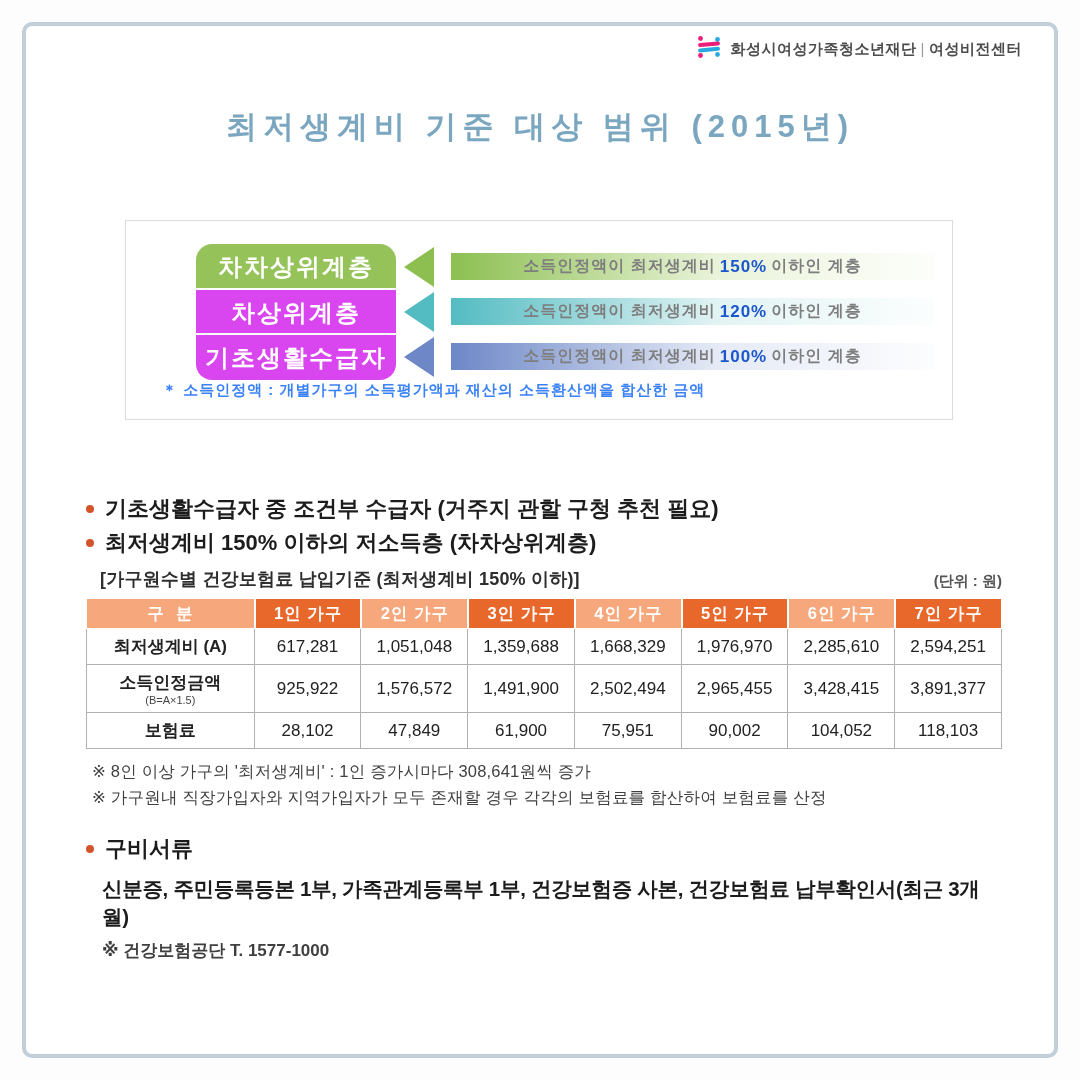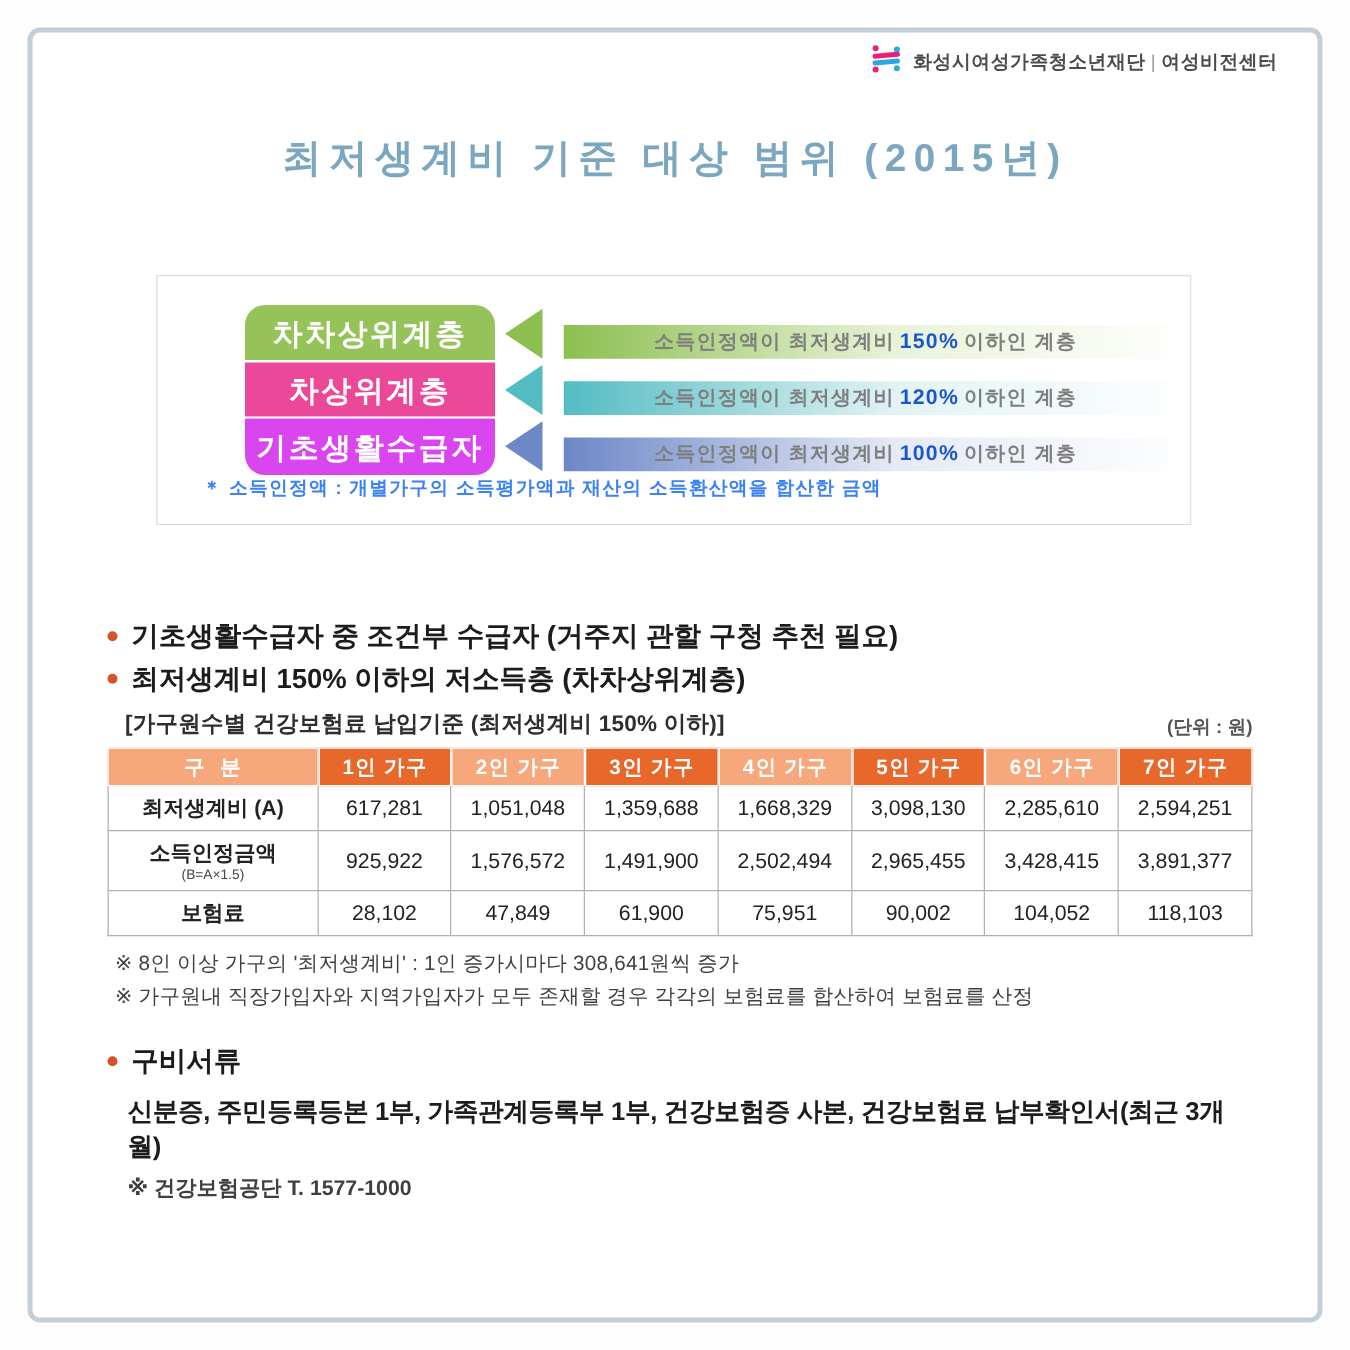--- a/index.html
+++ b/index.html
@@ -32,23 +32,23 @@
     border:1px solid #dcdcdc;background:#fff;
   }
   .tier-rows{position:absolute;left:70px;top:23px;right:18px;}
   .tier-row{display:flex;align-items:center;height:45px;}
   .tier-label{
     width:200px;height:45px;flex:0 0 200px;
     display:flex;align-items:center;justify-content:center;
     color:#fff;font-size:24px;font-weight:bold;letter-spacing:2px;
   }
   .tier-row:nth-child(1) .tier-label{background:#95c35a;border-radius:16px 16px 0 0;}
-  .tier-row:nth-child(2) .tier-label{background:#ec4899;border-top:2px solid #fff;}
+  .tier-row:nth-child(2) .tier-label{background:#d946ef;border-top:2px solid #fff;}
   .tier-row:nth-child(3) .tier-label{background:#d946ef;border-top:2px solid #fff;border-radius:0 0 16px 16px;}
-  .tier-arrow{flex:1;display:flex;align-items:flex-end;margin-left:8px;gap:17px;}
+  .tier-arrow{flex:1;display:flex;align-items:center;margin-left:8px;gap:17px;}
   .arrow-head{width:0;height:0;border-top:20px solid transparent;border-bottom:20px solid transparent;}
   .arrow-bar{
     flex:1;height:27px;display:flex;align-items:center;justify-content:center;
     font-size:16px;font-weight:bold;color:#7e7e7e;letter-spacing:1px;white-space:pre;
   }
   .pct{color:#1b57cc;font-size:17px;margin:0 4px;}
   .tier-row:nth-child(1) .arrow-head{border-right:30px solid #8cbf50;}
   .tier-row:nth-child(1) .arrow-bar{background:linear-gradient(90deg,#8cbf50 0%,#e9f3d9 55%,#fdfefb 100%);}
   .tier-row:nth-child(2) .arrow-head{border-right:30px solid #53bcc2;}
   .tier-row:nth-child(2) .arrow-bar{background:linear-gradient(90deg,#53bcc2 0%,#e2f3f4 55%,#fcfefe 100%);}
@@ -169,21 +169,21 @@
       <div class="hd light">6인 가구</div>
       <div class="hd dark">7인 가구</div>
 
       <div class="cell first row-label">
           <span>최저생계비 (A)</span>
         </div>
       <div class="cell">617,281</div>
       <div class="cell">1,051,048</div>
       <div class="cell">1,359,688</div>
       <div class="cell">1,668,329</div>
-      <div class="cell">3,098,130</div>
+      <div class="cell">1,976,970</div>
       <div class="cell">2,285,610</div>
       <div class="cell">2,594,251</div>
 
       <div class="cell first row-label">
         <span>소득인정금액</span>
         <span class="sub">(B=A×1.5)</span>
       </div>
       <div class="cell">925,922</div>
       <div class="cell">1,576,572</div>
       <div class="cell">1,491,900</div>

